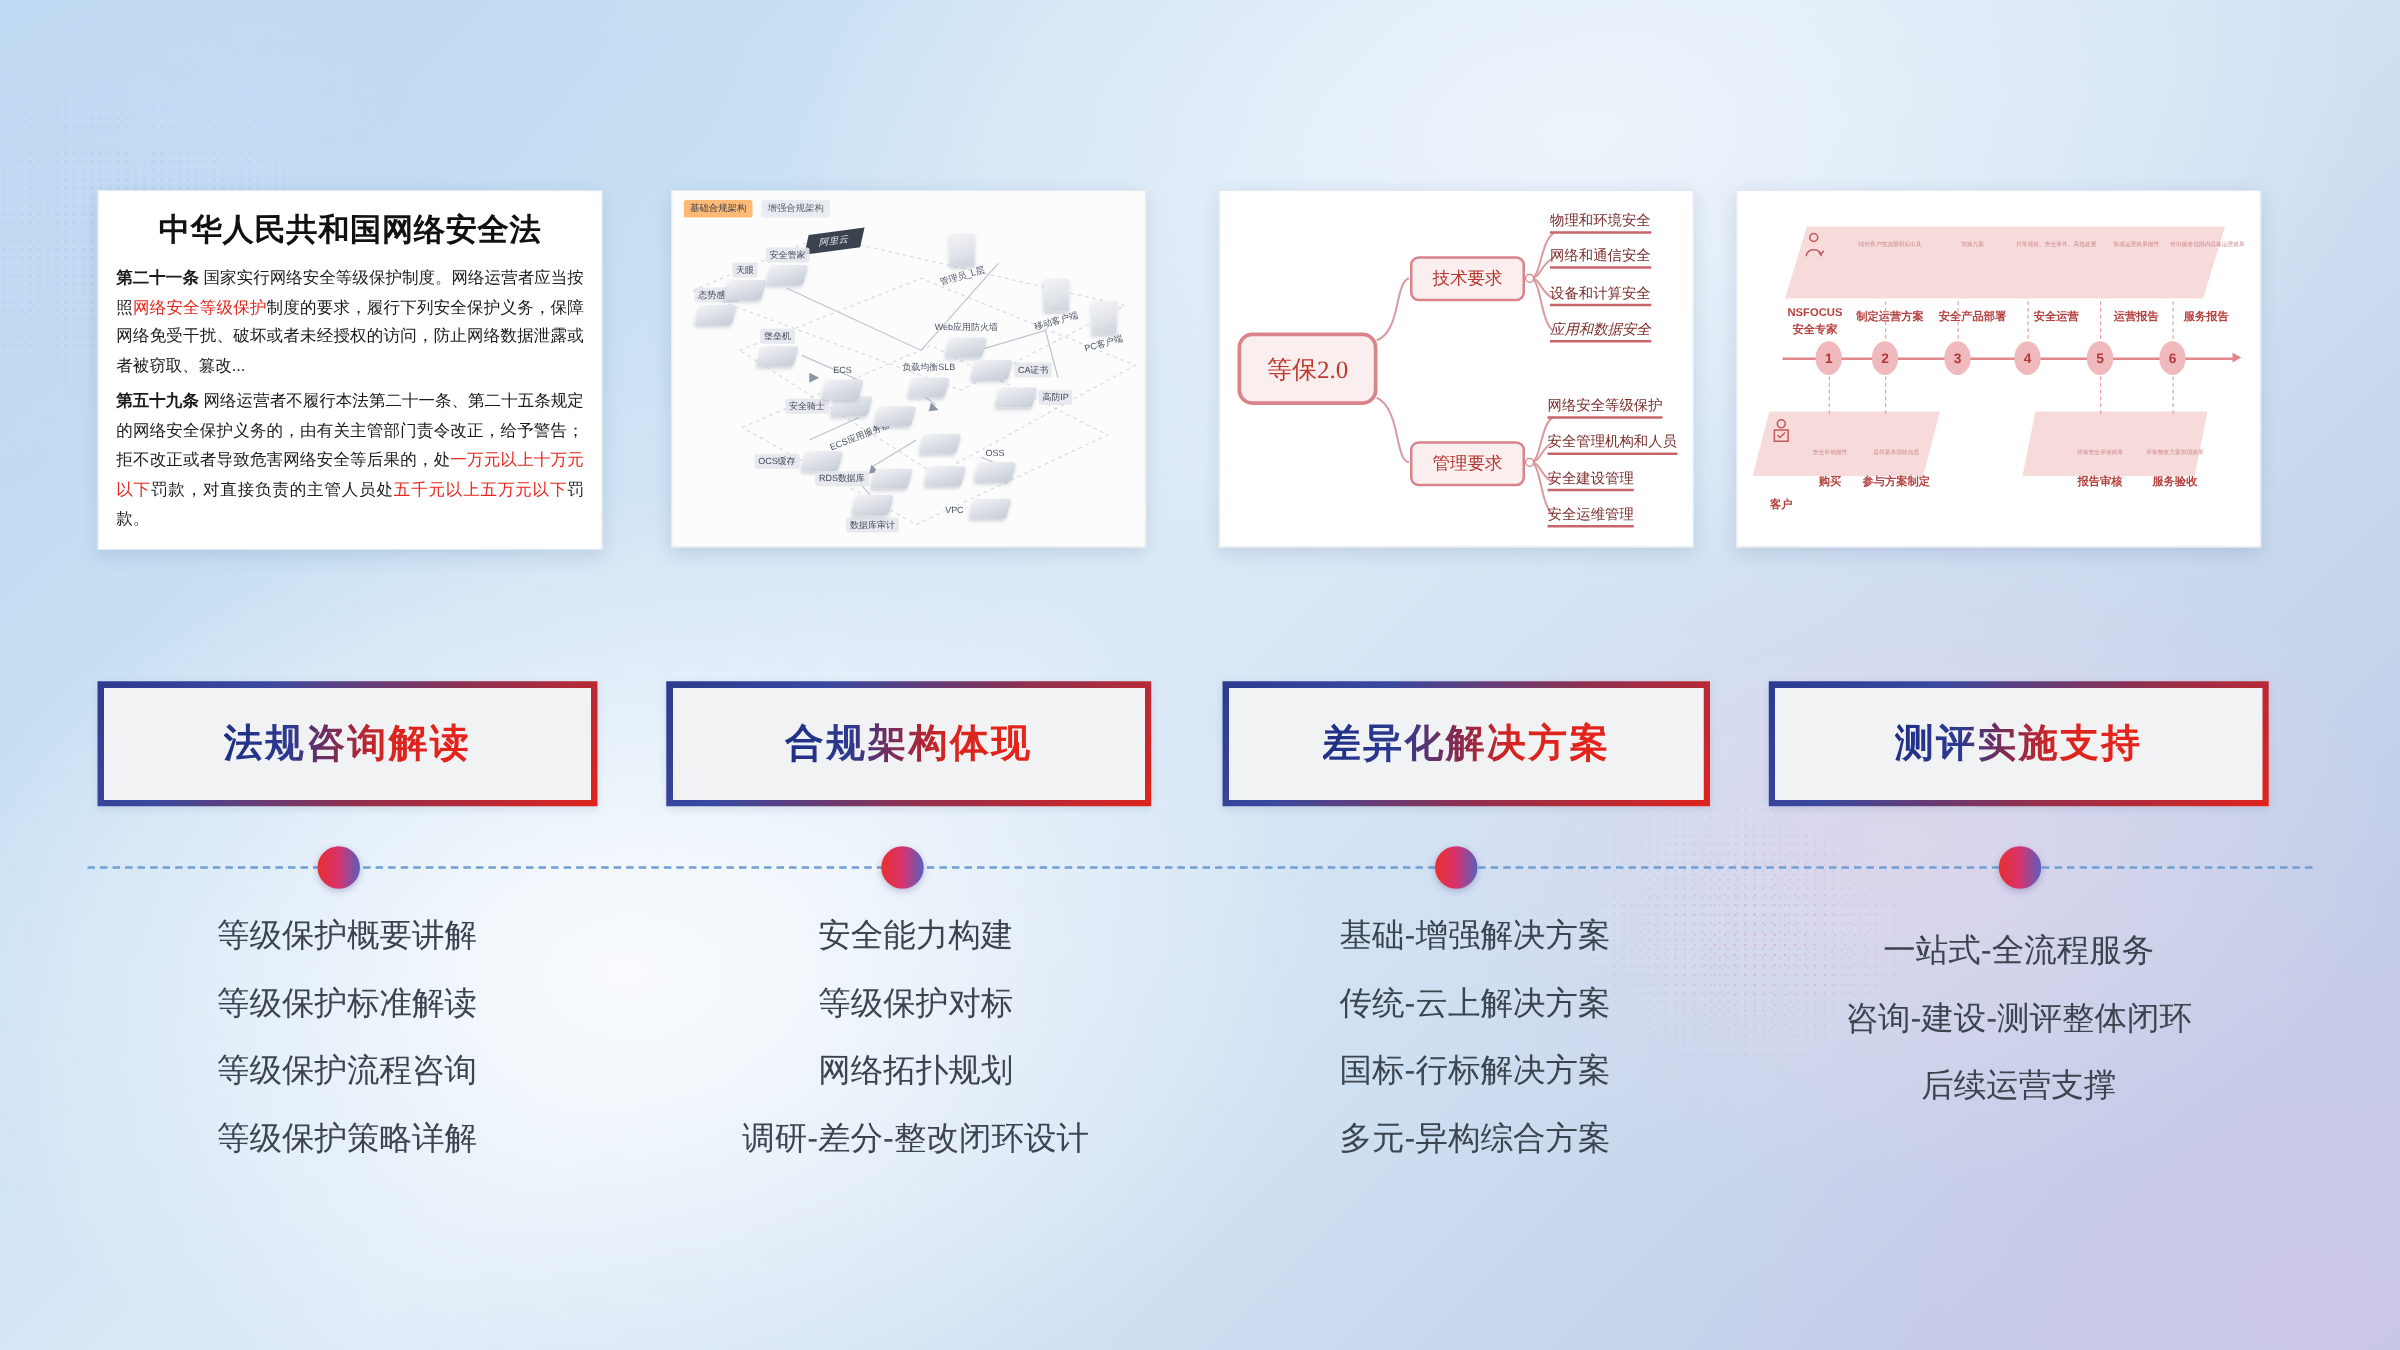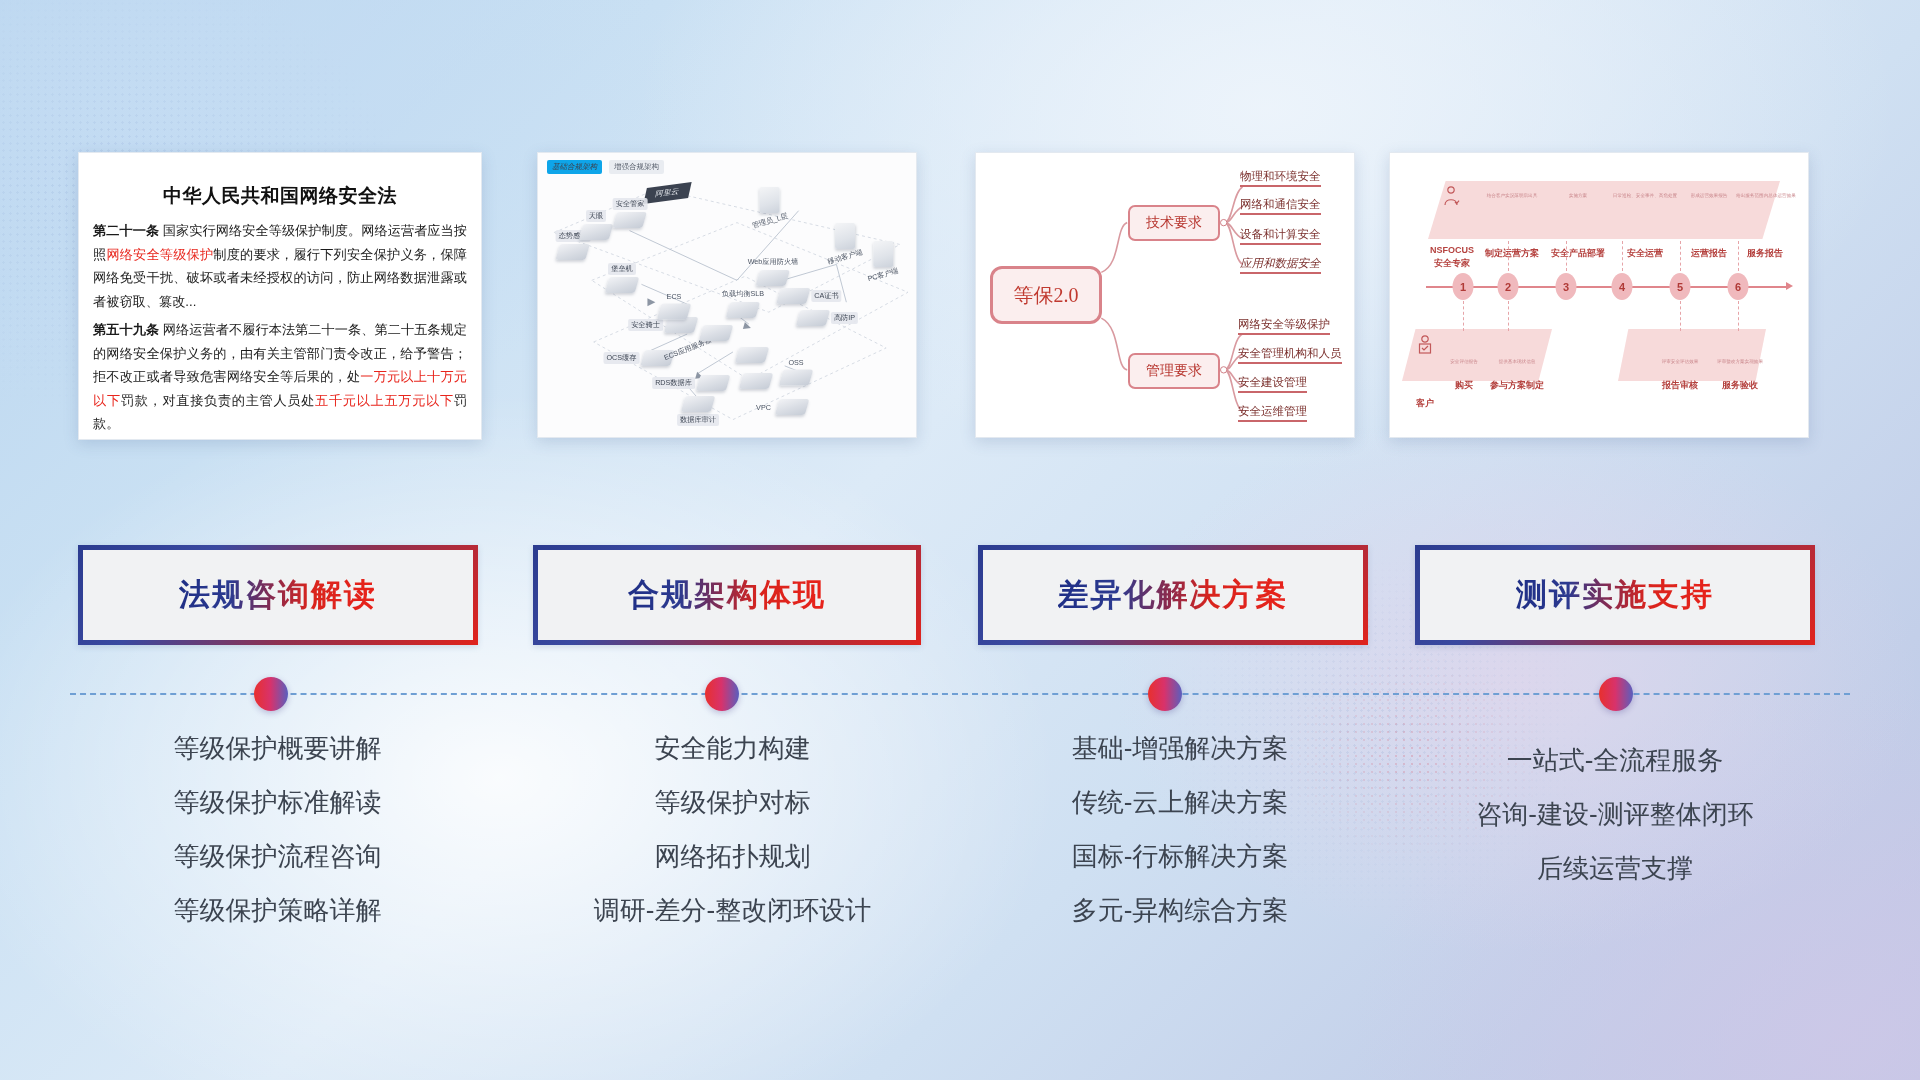--- a/index.html
+++ b/index.html
@@ -48,36 +48,36 @@
     box-shadow: 0 4px 14px rgba(60,90,140,0.18);
     overflow: hidden;
   }
   .card-1 { left: 78px;   width: 404px; height: 288px; }
   .card-2 { left: 537px;  width: 380px; height: 286px; }
   .card-3 { left: 975px;  width: 380px; height: 286px; }
   .card-4 { left: 1389px; width: 420px; height: 286px; }
 
   
   .law-title {
-    text-align: center; font-weight: bold; font-size: 19px; color: #111;
-    margin: 30px 0 10px 0; letter-spacing: .5px;
+    text-align: center; font-weight: bold; font-size: 25px; color: #111;
+    margin: 14px 0 10px 0; letter-spacing: .5px;
   }
   .law-p { font-size: 13.2px; line-height: 1.78; color: #1b1b1b; padding: 0 14px; text-align: justify; }
   .law-p + .law-p { margin-top: 5px; }
   .law-art { font-weight: bold; }
   .law-red { color: #e8251c; }
 
   
   .arch { position: relative; width: 100%; height: 100%; background: #fcfcfd; }
   .arch-tabs { position: absolute; top: 7px; left: 9px; display: flex; gap: 7px; }
   .arch-tab {
     font-size: 7.5px; color: #5c6370; background: #e9ecf1;
     padding: 2px 5px; border-radius: 2px; white-space: nowrap;
   }
-  .arch-tab.on { background: #0ea5e9; color: #3c4350; font-style: italic; }
+  .arch-tab.on { background: #fdba74; color: #3c4350; }
   .arch-svg { position: absolute; inset: 0; }
   .node {
     position: absolute; transform: translate(-50%,-50%);
     display: flex; flex-direction: column; align-items: center; gap: 2px;
   }
   .node .chip {
     width: 30px; height: 16px; border-radius: 3px;
     background: linear-gradient(160deg,#f2f3f6 0%, #d9dde4 55%, #c6ccd6 100%);
     box-shadow: 0 2px 3px rgba(100,110,130,.28);
     transform: skewX(-16deg) rotate(0deg);
@@ -268,21 +268,21 @@
         <div class="chip"></div>
       </div>
       <div class="node lbl-left" style="left:124px; top:172px;">
         <div class="chip"></div>
         <div class="lbl">安全骑士</div>
       </div>
       <div class="node" style="left:136px; top:152px;">
         <div class="lbl plain">ECS</div>
         <div class="chip"></div>
       </div>
-      <div class="node lbl-left" style="left:100px; top:205px;">
+      <div class="node lbl-left" style="left:100px; top:216px;">
         <div class="chip"></div>
         <div class="lbl">OCS缓存</div>
       </div>
       <div class="node lbl-left" style="left:152px; top:230px;">
         <div class="chip"></div>
         <div class="lbl">RDS数据库</div>
       </div>
       <div class="node" style="left:160px; top:258px;">
         <div class="chip"></div>
         <div class="lbl">数据库审计</div>

